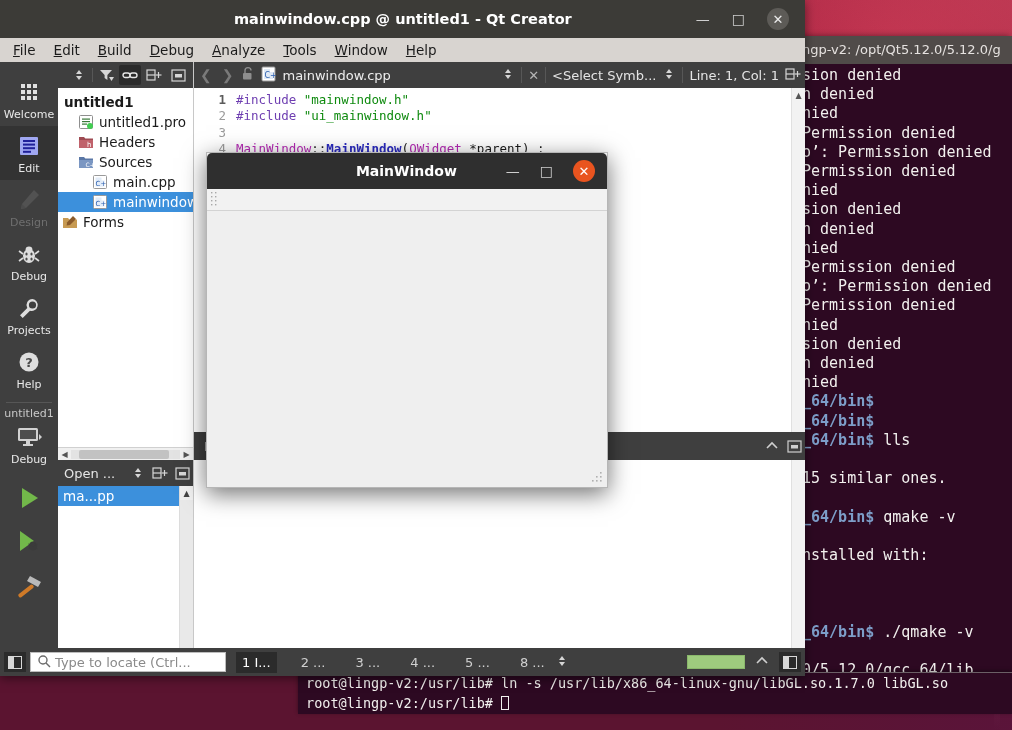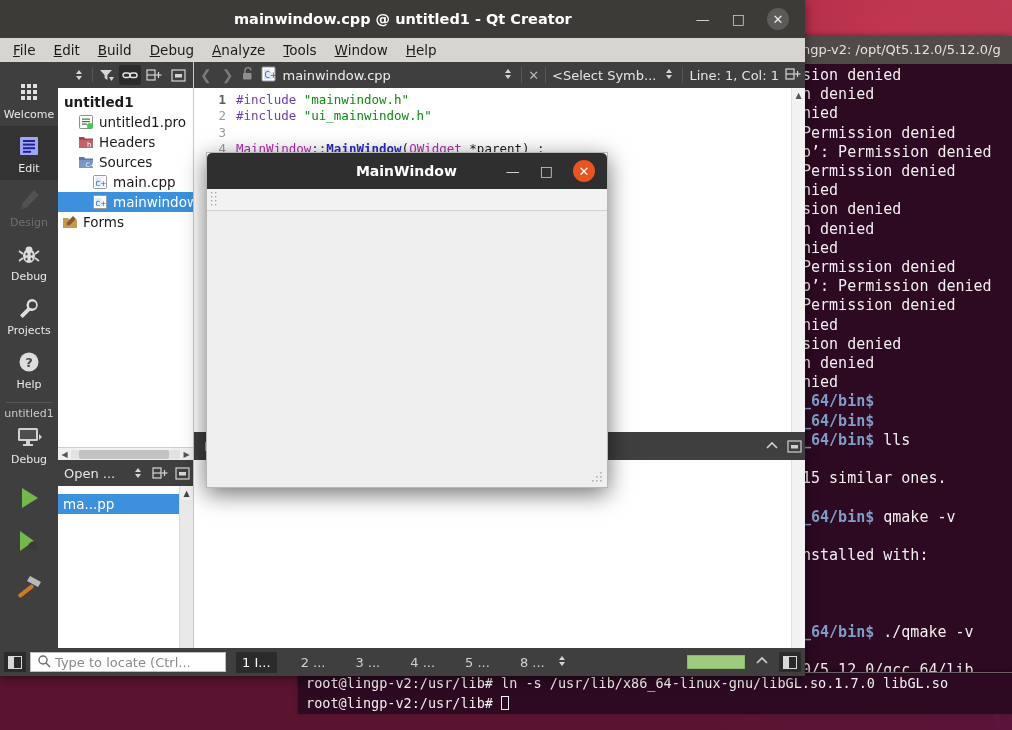--- a/index.html
+++ b/index.html
@@ -139,21 +139,21 @@
   
   #opendock { display: flex; flex-direction: column; height: 216px; }
   #opendock .hdr {
     height: 26px; background: #3f3f3f; color: #e6e6e6;
     display: flex; align-items: center; padding-left: 6px; font-size: 13px;
   }
   #opendock .hdr .t { flex: 1; white-space: nowrap; overflow: hidden; }
   #opendock .list { flex: 1; background: #ffffff; display: flex; }
   #opendock .list .items { flex: 1; }
   #opendock .oi { height: 20px; line-height: 20px; padding-left: 5px; font-size: 13.5px; }
-  #opendock .oi.sel { background: #3c90dc; color: #ffffff; margin-top: 8px; }
+  #opendock .oi.sel { background: #3c90dc; color: #ffffff; }
   .vsb { width: 14px; background: #f0f0f0; display: flex; flex-direction: column; border-left: 1px solid #dcdcdc;}
   .vsb .a { height: 14px; display:flex; align-items:center; justify-content:center; color:#444; font-size:8px;}
   .vsb .track { flex:1; background:#e9e9e9; }
 
   
   #editorcol { flex: 1; display: flex; flex-direction: column; min-width: 0; }
   #edit-toolbar {
     height: 26px; background: #3f3f3f; color: #d8d8d8;
     display: flex; align-items: center; gap: 6px; padding: 0 4px; font-size: 13px; white-space: nowrap;
   }

